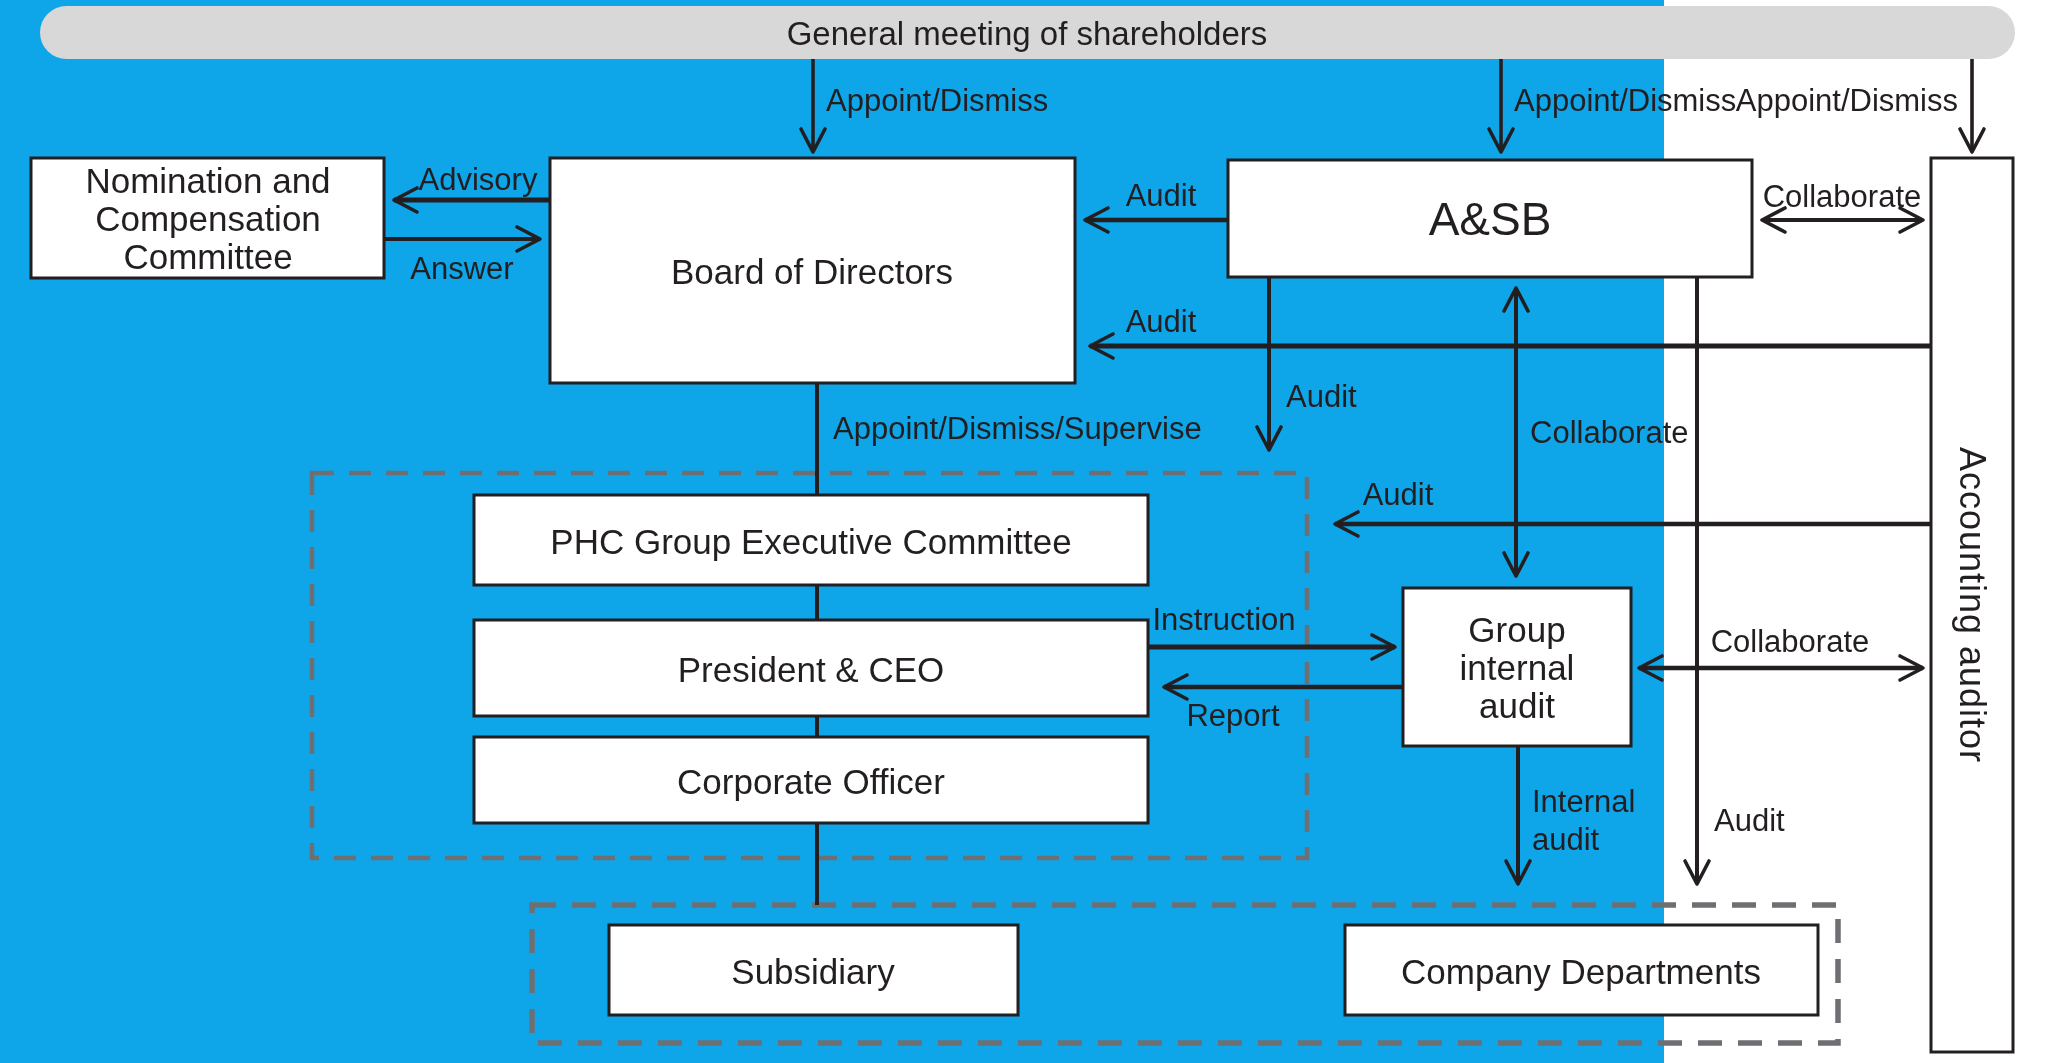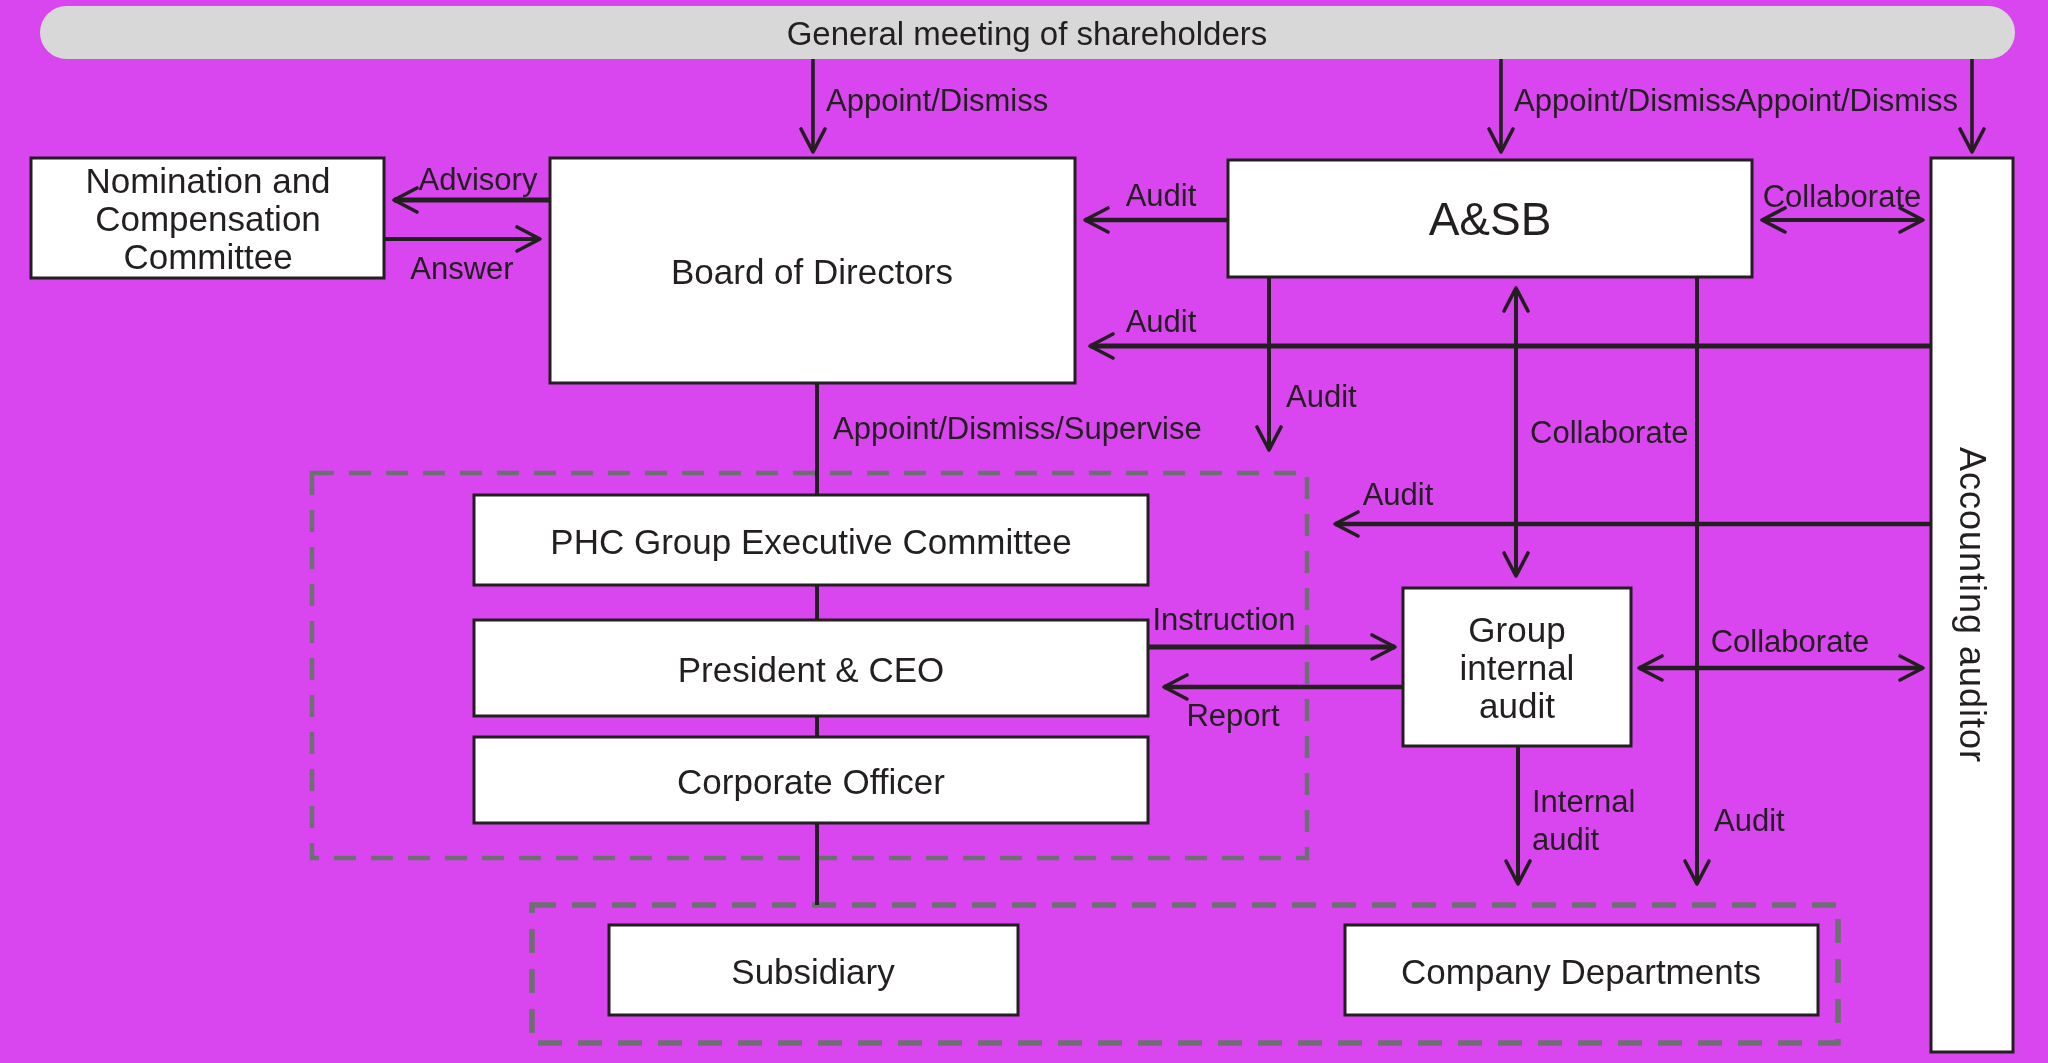--- a/index.html
+++ b/index.html
@@ -1,16 +1,16 @@
 <!DOCTYPE html>
 <html><head>
 <meta charset="utf-8">
 <style>
   html,body { margin:0; padding:0; background:#ffffff; }
-  .stage { width:2048px; height:1063px; position:relative; background:#d946ef; }
+  .stage { width:1664px; height:1063px; position:relative; background:#0ea5e9; }
   text { font-family:"Liberation Sans", sans-serif; fill:#231f20; }
   .box-label  { font-size:35px; }
   .edge-label { font-size:31px; }
   .pill-label { font-size:33px; }
   .asb-label  { font-size:46px; }
   .vert-label { font-size:36px; letter-spacing:1px; }
   .node rect  { fill:#ffffff; stroke:#231f20; stroke-width:3; }
   .edge       { stroke:#231f20; fill:none; }
   .dashed rect{ fill:none; stroke:#6e6f72; }
 </style>

